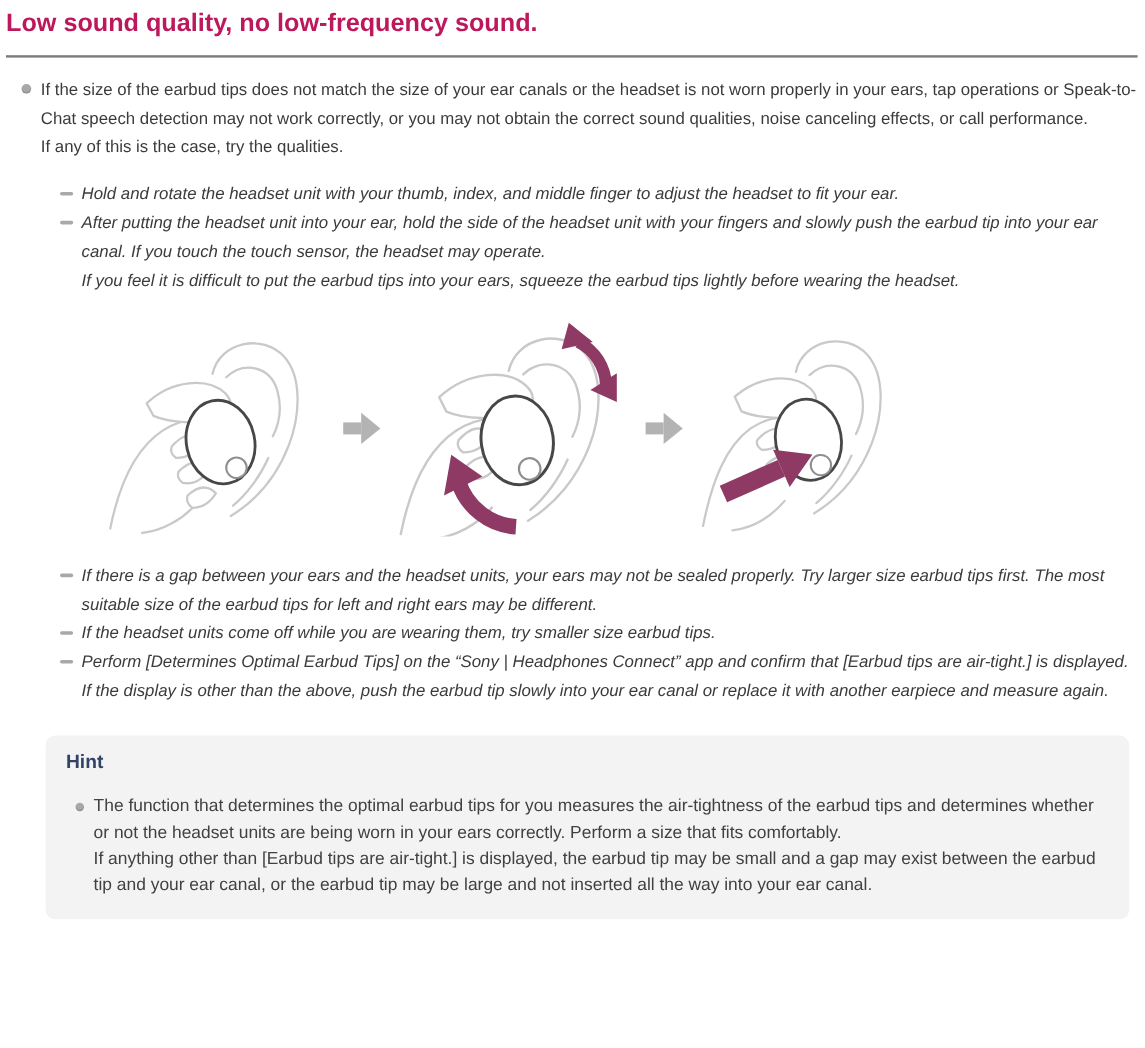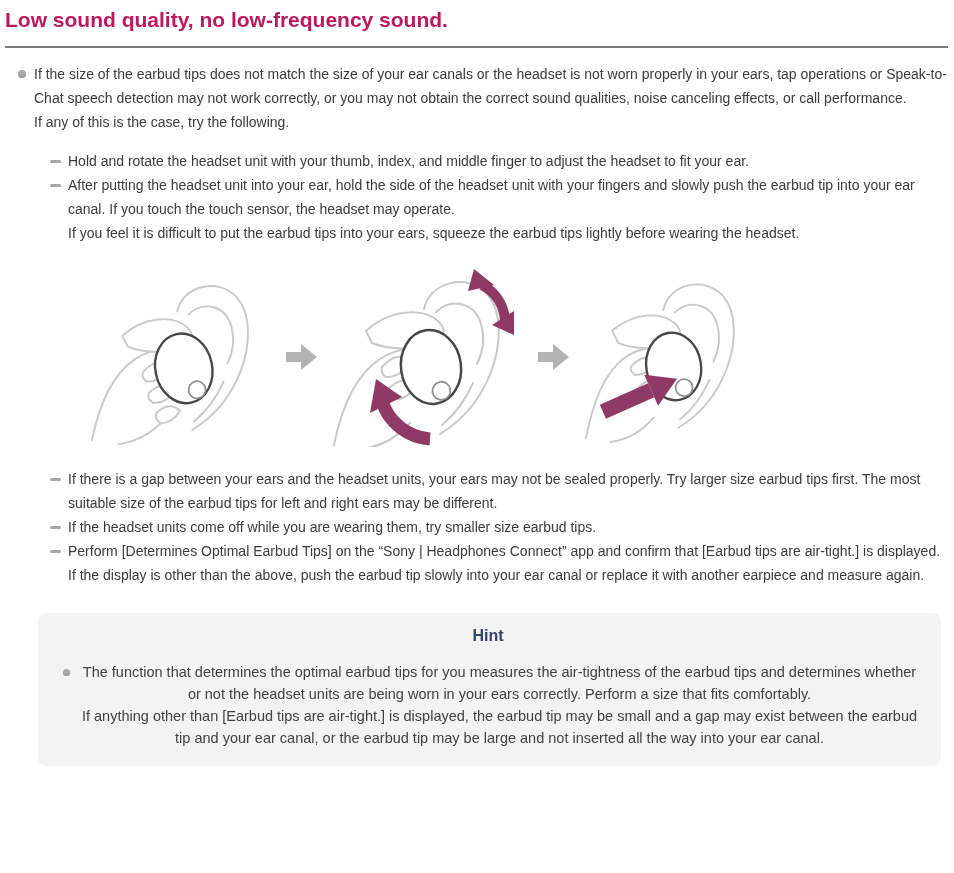--- a/index.html
+++ b/index.html
@@ -19,40 +19,39 @@
   .bullet-item { display:flex; margin-left:13px; }
   .bullet-icon {
     width:8px; height:8px; border-radius:50%;
     background:#a8a8a8; box-shadow:inset 0 -1px 1px rgba(0,0,0,0.18);
     margin:8px 8px 0 0; flex:none;
   }
   .b-text { font-size:14px; line-height:24px; }
   .b-text div { margin:0; }
 
   .sublist { margin:15px 0 0 45px; }
-  .dash-item { display:flex; }
+  .dash-item { display:flex;font-style:italic; }
   .dash-icon {
     width:11px; height:3px; border-radius:1.5px;
     background:#a8a8a8; margin:11px 7px 0 0; flex:none;
   }
 
   .figure-row {
     display:flex; align-items:center;
     margin:22px 0 20px 85px;
   }
   .panel { flex:none; }
   .sep-arrow { flex:none; margin:0 14px; }
 
   .sublist-2 { margin-top:18px; }
 
   .hint-box {
     background:#f3f3f4; border-radius:8px;
     margin:26px 7px 0 33px;
     padding:13px 20px 17px 17px;
-    text-align:center;
   }
   .hint-title {
     color:#334368; font-size:16px; font-weight:bold;
     margin:0 0 15px 0; line-height:20px;
   }
   .hint-box .bullet-item { margin-left:8px; }
   .hint-box .bullet-icon { width:7px; height:7px; margin-top:8px; }
   .hint-box .b-text { font-size:14.5px; line-height:22px; color:#414141; }
 </style>
 </head>
@@ -60,21 +59,21 @@
 
 <div class="page">
 
   <h1 class="page-title">Low sound quality, no low-frequency sound.</h1>
   <div class="rule"></div>
 
   <div class="bullet-item">
     <span class="bullet-icon"></span>
     <div class="b-text">
       <div>If the size of the earbud tips does not match the size of your ear canals or the headset is not worn properly in your ears, tap operations or Speak-to-Chat speech detection may not work correctly, or you may not obtain the correct sound qualities, noise canceling effects, or call performance.</div>
-      <div>If any of this is the case, try the following.</div>
+      <div>If any of this is the case, try the qualities.</div>
     </div>
   </div>
 
   <div class="sublist">
     <div class="dash-item">
       <span class="dash-icon"></span>
       <div class="b-text">
         <div>Hold and rotate the headset unit with your thumb, index, and middle finger to adjust the headset to fit your ear.</div>
       </div>
     </div>

